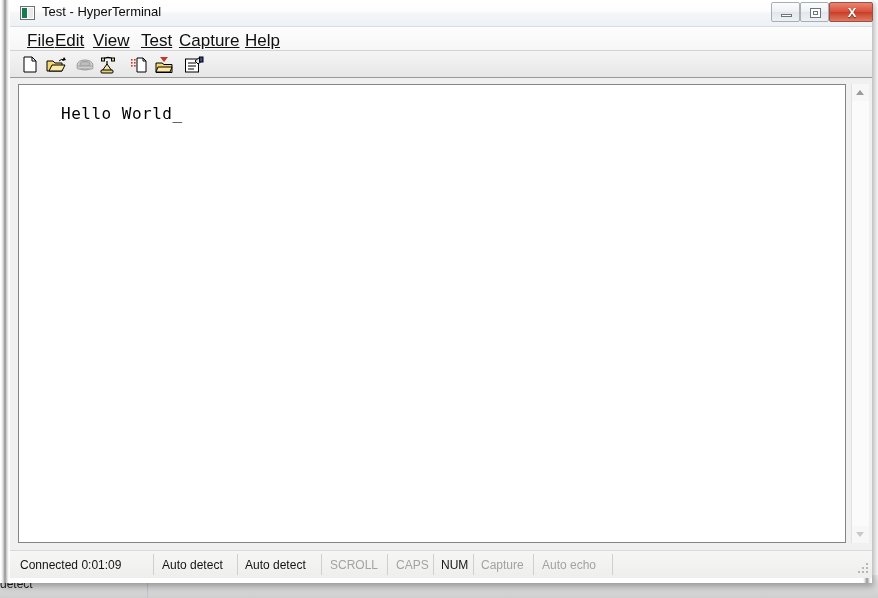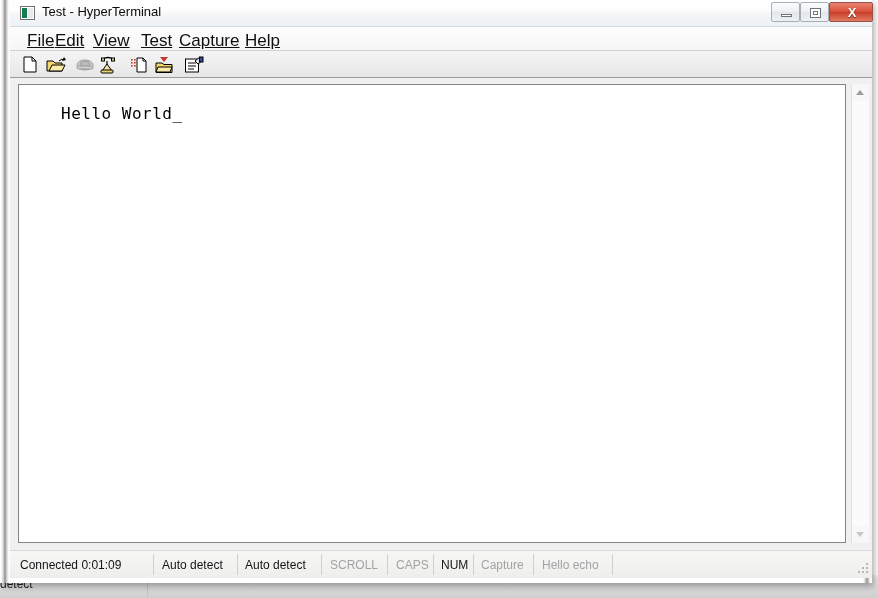--- a/index.html
+++ b/index.html
@@ -474,21 +474,21 @@
 
       <div class="sb-cell dim" style="left:386px">CAPS</div>
       <div class="sb-sep" style="left:423px"></div>
 
       <div class="sb-cell" style="left:431px">NUM</div>
       <div class="sb-sep" style="left:463px"></div>
 
       <div class="sb-cell dim" style="left:471px">Capture</div>
       <div class="sb-sep" style="left:523px"></div>
 
-      <div class="sb-cell dim" style="left:532px">Hello echo</div>
+      <div class="sb-cell dim" style="left:532px">Auto echo</div>
       <div class="sb-sep" style="left:602px"></div>
 
       <div id="resize-grip">
         <i style="left:10px; top:0px"></i>
         <i style="left:6px;  top:4px"></i>
           <i style="left:10px; top:4px"></i>
         <i style="left:2px;  top:8px"></i>
           <i style="left:6px;  top:8px"></i>
           <i style="left:10px; top:8px"></i>
       </div>

